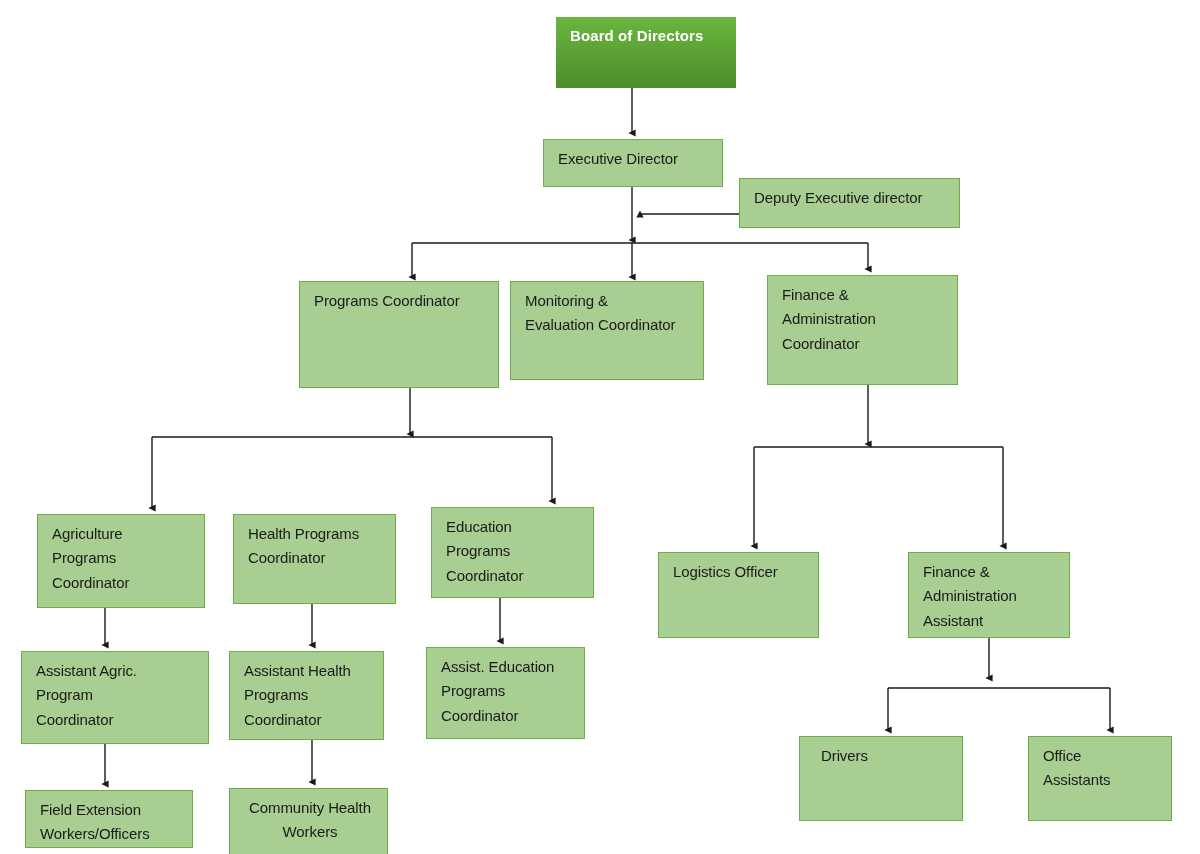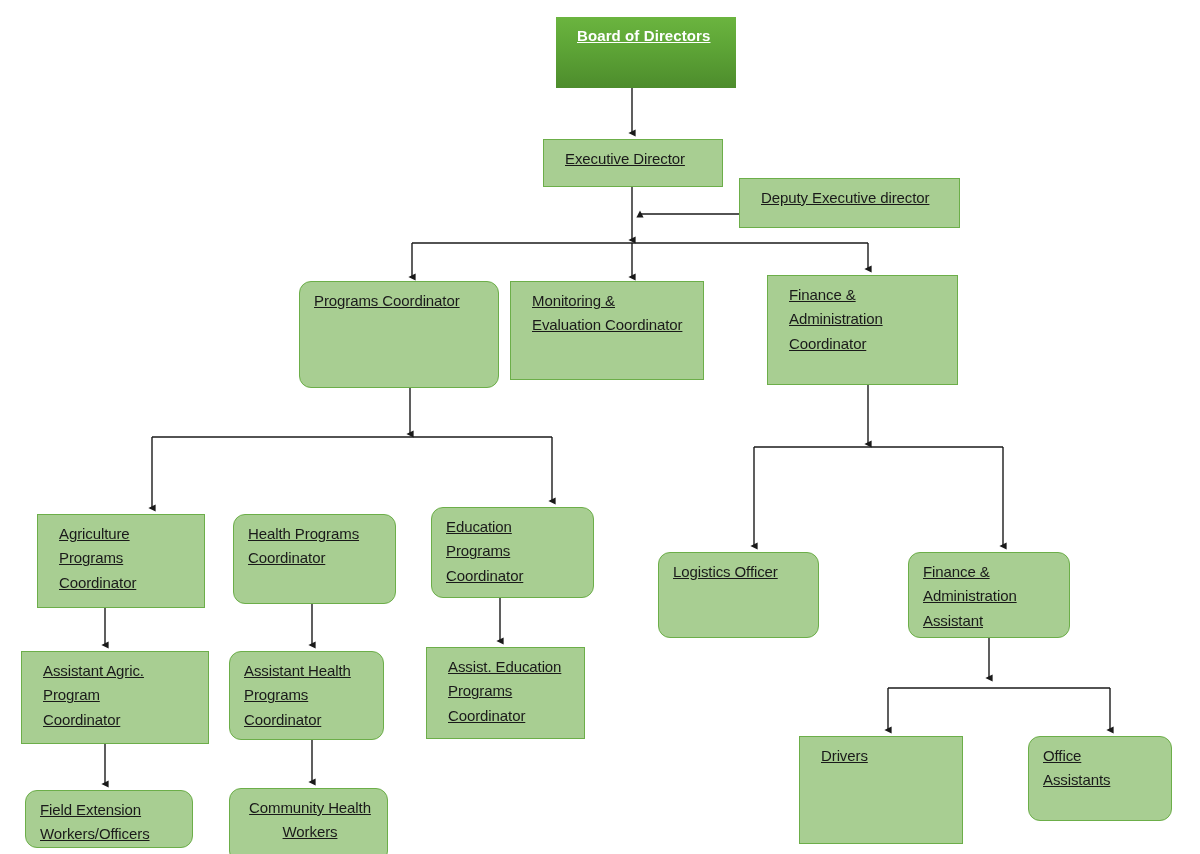--- a/index.html
+++ b/index.html
@@ -29,39 +29,37 @@
     pointer-events: none;
   }
   .node {
     position: absolute;
     box-sizing: border-box;
     background: #a8ce92;
     border: 1px solid #6cae49;
     color: #1a1a1a;
     font-size: 15px;
     line-height: 1.62;
-    padding: 7px 11px 0 21px;
+    padding: 7px 11px 0 14px;
     font-family: "Liberation Sans", sans-serif;
     letter-spacing: -0.1px;
-    text-decoration: underline;
   }
   .node.root {
     background: linear-gradient(180deg, #6bb43f 0%, #5da436 45%, #4d8c2c 100%);
     border: none;
     color: #ffffff;
     font-weight: bold;
     letter-spacing: 0.1px;
   }
   .node .line {
     display: block;
     white-space: nowrap;
   }
   .node.pad-left-more {
     padding-left: 14px;
-    border-radius: 12px;
   }
   .node.indent-text {
     padding-left: 21px;
   }
 </style>
 </head>
 <body>
 
 <div id="chart">
 
@@ -187,21 +185,21 @@
   <div class="node pad-left-more" style="left:658px; top:552px; width:161px; height:86px;">
     <span class="line">Logistics Officer</span>
   </div>
 
   <div class="node pad-left-more" style="left:908px; top:552px; width:162px; height:86px;">
     <span class="line">Finance &amp;</span>
     <span class="line">Administration</span>
     <span class="line">Assistant</span>
   </div>
 
-  <div class="node indent-text" style="left:799px; top:736px; width:164px; height:108px;">
+  <div class="node indent-text" style="left:799px; top:736px; width:164px; height:85px;">
     <span class="line">Drivers</span>
   </div>
 
   <div class="node pad-left-more" style="left:1028px; top:736px; width:144px; height:85px;">
     <span class="line">Office</span>
     <span class="line">Assistants</span>
   </div>
 
 </div>
 

